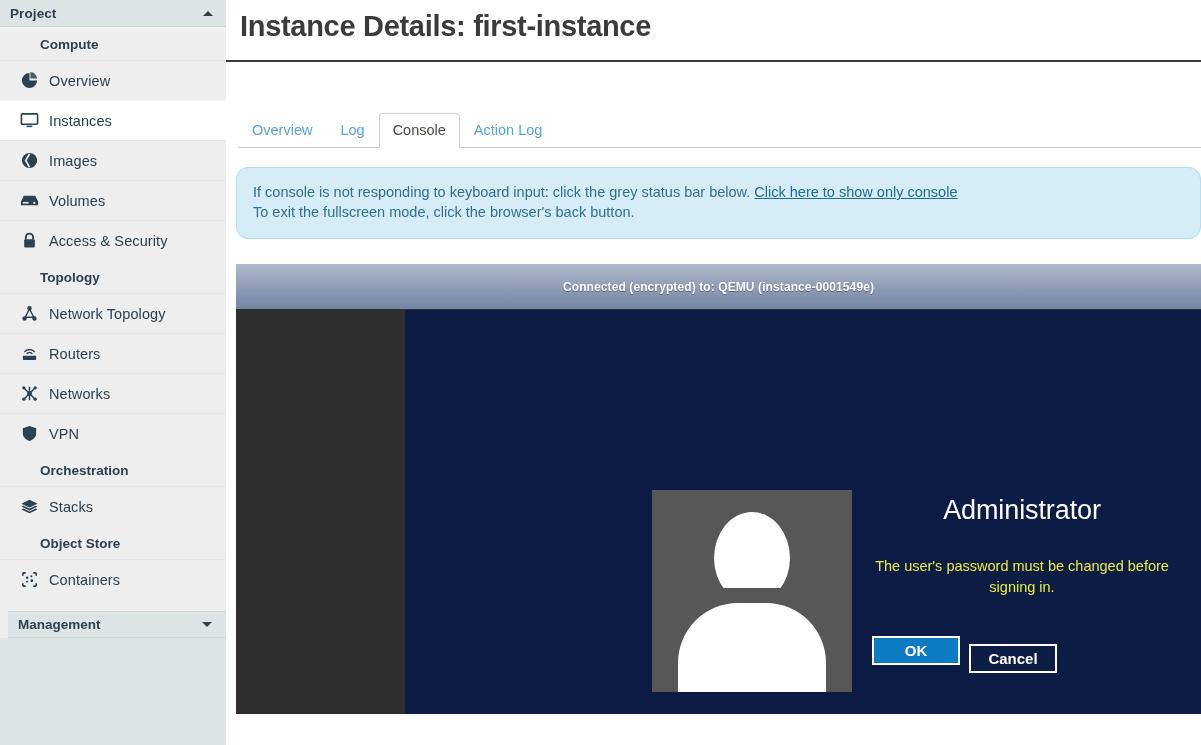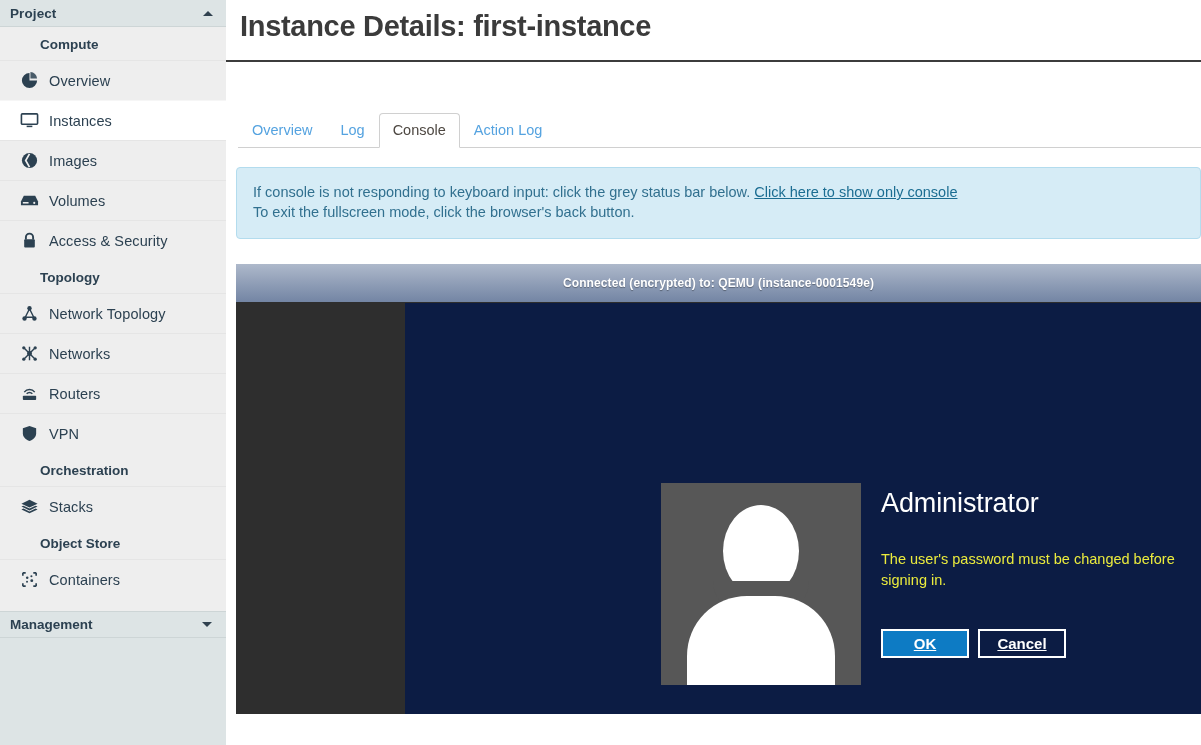--- a/index.html
+++ b/index.html
@@ -51,21 +51,21 @@
   .nav-item .ico {
     width: 26px; height: 20px; flex: 0 0 26px;
     display: flex; align-items: center; justify-content: flex-start;
     color: #2c4151;
   }
   .nav-item .lbl {
     font-size: 14.5px; color: #2c4151;
     padding-left: 3px; letter-spacing: .1px;
   }
   .mgmt-header {
-    position: absolute; left: 0; right: 0; top: 611px;
+    position: absolute; left: 8px; right: 0; top: 611px;
     height: 27px; background: #dde4e5;
     border-top: 1px solid #cdd5d6;
     border-bottom: 1px solid #cdd5d6;
     display: flex; align-items: center; padding: 0 14px 0 10px;
     cursor: pointer;
   }
   .mgmt-header .ttl { font-size: 13.5px; font-weight: bold; color: #2c4151; flex: 1; }
   .sidebar-filler {
     position: absolute; left: 0; right: 0; top: 638px; bottom: 0;
     background: #dde4e5;
@@ -117,40 +117,40 @@
   
   .content { padding: 0 0 0 10px; }
   .section-title {
     font-size: 23px; color: #3b3b3b; font-weight: normal;
     padding: 24px 0 0 1px; line-height: 28px;
     letter-spacing: -0.2px;
   }
   .alert {
     margin: 19px 0 0 0;
     background: #d6ecf6; border: 1px solid #b3dcee;
-    border-radius: 4px;
+    border-radius: 12px;
     padding: 14px 16px 16px 16px;
     min-height: 70px;
   }
   .alert .line {
     font-size: 14.5px; color: #31708f; line-height: 20px;
   }
   .alert a {
     color: #1b6d92; text-decoration: underline; cursor: pointer;
   }
 
   
   .console-wrap {
     margin: 25px 0 0 0;
     position: relative;
     height: 450px;
     overflow: hidden;
   }
   .vnc-status {
-    height: 39px;
+    height: 46px;
     background: linear-gradient(to bottom, #aeb9cb 0%, #93a1b9 45%, #7385a4 100%);
     display: flex; align-items: center; justify-content: center;
     border-bottom: 1px solid #2e2e2e;
   }
   .vnc-status .txt {
     font-size: 12px; font-weight: bold; color: #ffffff;
     letter-spacing: .1px;
     text-shadow: 0 1px 1px rgba(0,0,0,0.35);
   }
   .vnc-screen {
@@ -160,22 +160,22 @@
     display: flex;
   }
   .vnc-sidepanel {
     width: 169px; flex: 0 0 169px;
     background: #2e2e2e;
   }
   .vnc-content { flex: 1 1 auto; position: relative; }
 
   
   .login-box {
-    position: absolute; left: 256px; top: 180px;
-    display: flex; align-items: flex-start;
+    position: absolute; left: 247px; top: 180px;
+    display: flex; align-items: flex-start; text-align: center;
   }
   .avatar {
     width: 200px; height: 202px;
     background: #575757;
     position: relative; overflow: hidden;
     flex: 0 0 200px;
   }
   .avatar .head {
     position: absolute; left: 50%; top: 22px;
     transform: translateX(-50%);
@@ -203,27 +203,26 @@
   .login-msg {
     font-size: 14.5px; color: #ebeb3d; line-height: 21px;
     margin-top: 30px; max-width: 300px;
   }
   .login-buttons { margin-top: 38px; display: flex; gap: 9px; }
   .btn {
     font-size: 15px; font-weight: bold;
     padding: 0 10px; height: 29px; min-width: 88px;
     display: flex; align-items: center; justify-content: center;
     cursor: pointer;
-    text-decoration: underline;
   }
   .btn.primary {
     background: #0d7bc4; border: 2px solid #ffffff; color: #ffffff;
   }
   .btn.secondary {
-    background: #0c1c44; border: 2px solid #ffffff; color: #ffffff;
+    background: #0c1c44; border: 2px solid #ffffff; color: #ffffff; margin-top: 8px;
   }
 </style>
 </head>
 <body>
 
 <div class="page">
 
   <div class="sidebar">
 
     <div class="nav-group-header">
@@ -291,20 +290,31 @@
       <div class="nav-item">
         <span class="ico">
           <svg width="19" height="19" viewBox="0 0 20 20">
               <path d="M10 5 L5 15 M10 5 L15 15 M6 14 H14" stroke="#2c4151" stroke-width="1.5" fill="none"></path>
               <circle cx="10" cy="4.5" r="2.3" fill="#2c4151"></circle>
               <circle cx="4.8" cy="15.2" r="2.3" fill="#2c4151"></circle>
               <circle cx="15.2" cy="15.2" r="2.3" fill="#2c4151"></circle>
             </svg>
         </span>
         <span class="lbl">Network Topology</span>
+      </div>
+
+      <div class="nav-item">
+        <span class="ico">
+          <svg width="19" height="19" viewBox="0 0 20 20">
+              <path d="M4.5 8.5a7 7 0 0 1 11 0" stroke="#2c4151" stroke-width="1.5" fill="none"></path>
+              <path d="M7 10.3a4 4 0 0 1 6 0" stroke="#2c4151" stroke-width="1.5" fill="none"></path>
+              <rect x="3" y="12.4" width="14" height="4.4" rx="0.8" fill="#2c4151"></rect>
+            </svg>
+        </span>
+        <span class="lbl">Routers</span>
       </div>
 
       <div class="nav-item">
         <span class="ico">
           <svg width="19" height="19" viewBox="0 0 20 20">
               <g stroke="#2c4151" stroke-width="1.5">
                 <path d="M10 10 L4 4 M10 10 L16 4 M10 10 L4 16 M10 10 L16 16 M10 10 L10 3 M10 10 L10 17"></path>
               </g>
               <circle cx="10" cy="10" r="2.6" fill="#2c4151"></circle>
               <circle cx="4" cy="4" r="1.7" fill="#2c4151"></circle>
@@ -312,31 +322,20 @@
               <circle cx="4" cy="16" r="1.7" fill="#2c4151"></circle>
               <circle cx="16" cy="16" r="1.7" fill="#2c4151"></circle>
             </svg>
         </span>
         <span class="lbl">Networks</span>
       </div>
 
       <div class="nav-item">
         <span class="ico">
           <svg width="19" height="19" viewBox="0 0 20 20">
-              <path d="M4.5 8.5a7 7 0 0 1 11 0" stroke="#2c4151" stroke-width="1.5" fill="none"></path>
-              <path d="M7 10.3a4 4 0 0 1 6 0" stroke="#2c4151" stroke-width="1.5" fill="none"></path>
-              <rect x="3" y="12.4" width="14" height="4.4" rx="0.8" fill="#2c4151"></rect>
-            </svg>
-        </span>
-        <span class="lbl">Routers</span>
-      </div>
-
-      <div class="nav-item">
-        <span class="ico">
-          <svg width="19" height="19" viewBox="0 0 20 20">
               <path fill="#2c4151" d="M10 2 L17 4.6 v5.2c0 4-3 6.9-7 8.2-4-1.3-7-4.2-7-8.2V4.6L10 2z"></path>
             </svg>
         </span>
         <span class="lbl">VPN</span>
       </div>
 
       <div class="nav-section-label">Orchestration</div>
 
       <div class="nav-item">
         <span class="ico">

